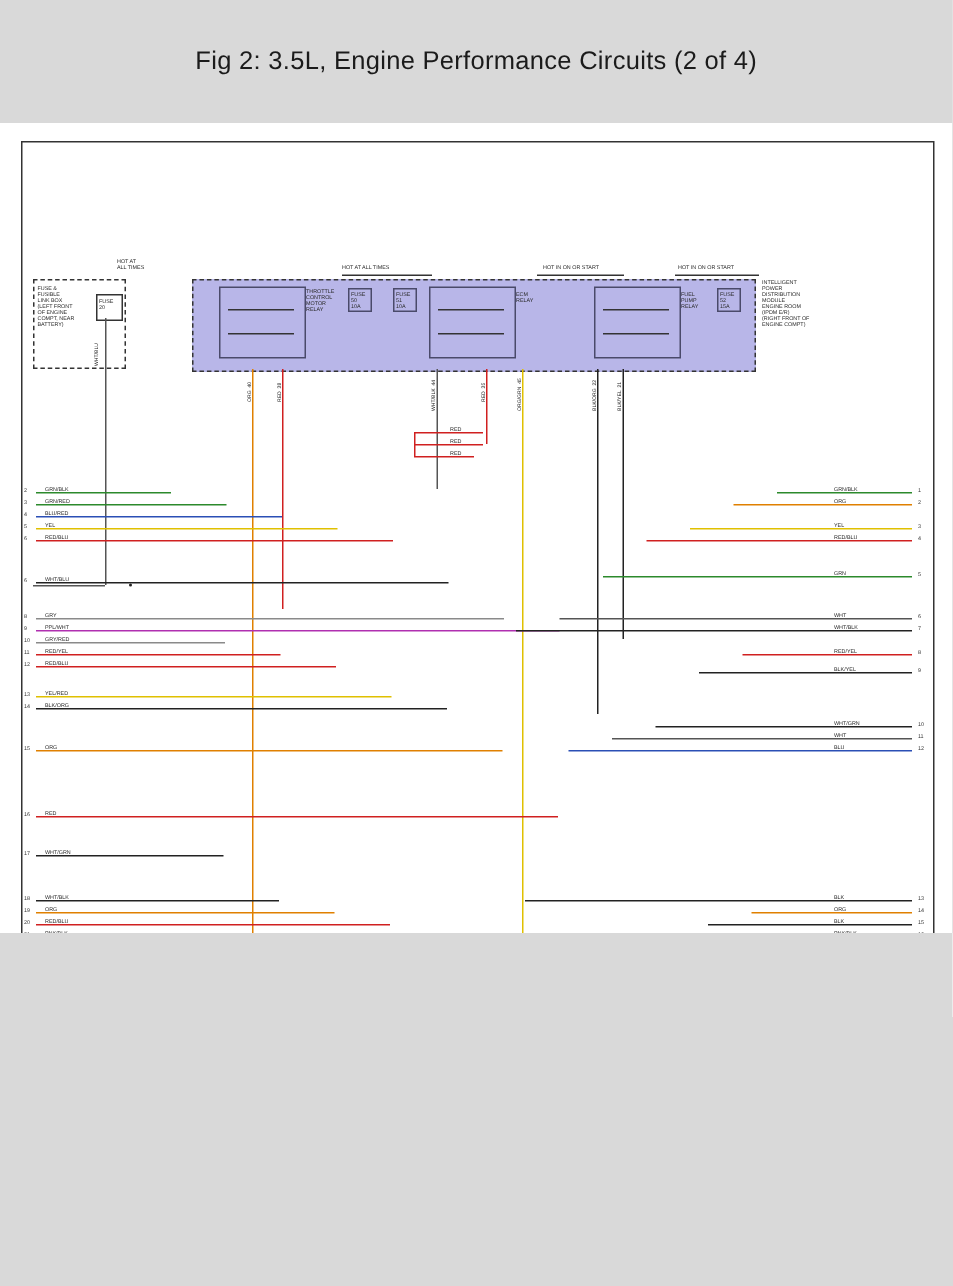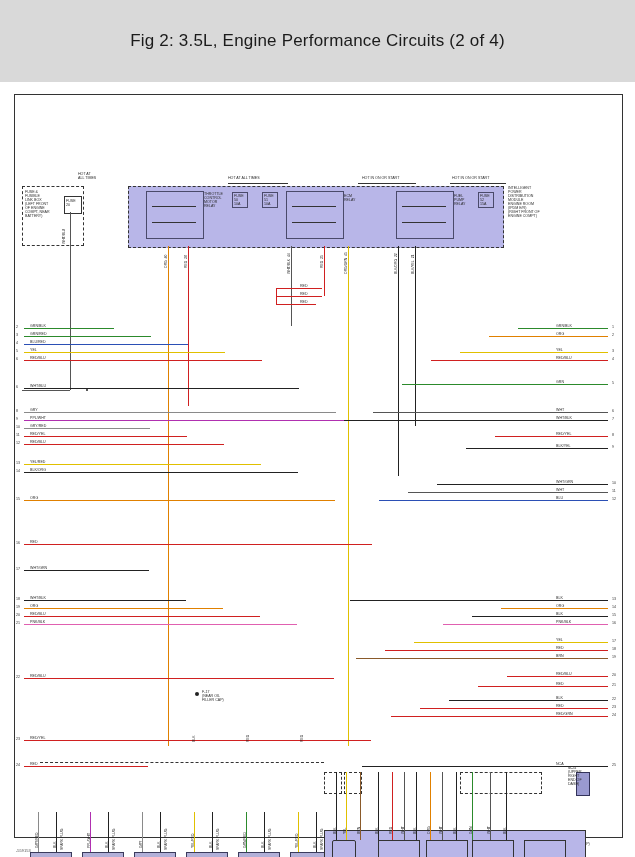--- a/index.html
+++ b/index.html
@@ -1,17 +1,17 @@
 <!DOCTYPE html>
 <html><head>
 <meta charset="utf-8">
 <style>
   html,body{margin:0;padding:0;background:#d9d9d9;}
   body{font-family:"Liberation Sans", sans-serif;}
-  #page{position:relative;width:635px;height:857px;background:#d9d9d9;overflow:hidden;}
+  #page{position:relative;width:635px;height:622px;background:#d9d9d9;overflow:hidden;}
   #title{position:absolute;left:0;top:0;width:635px;height:82px;display:flex;align-items:center;justify-content:center;color:#1b1b1b;font-size:17px;letter-spacing:.2px;}
   #sheet{position:absolute;left:0;top:82px;width:635px;height:775px;background:#fff;}
   #frame{position:absolute;left:14px;top:12px;width:607px;height:742px;border:1px solid #333;}
   .wire{position:absolute;}
   .h{height:1px;}
   .v{width:1px;}
   .lbl{position:absolute;font-size:3.6px;line-height:4px;color:#2a2a2a;white-space:nowrap;}
   .num{position:absolute;font-size:3.6px;color:#333;}
   .box{position:absolute;border:1px solid #333;}
   .relay{position:absolute;background:#b8b6e8;border:1px solid #4a4a6a;}

